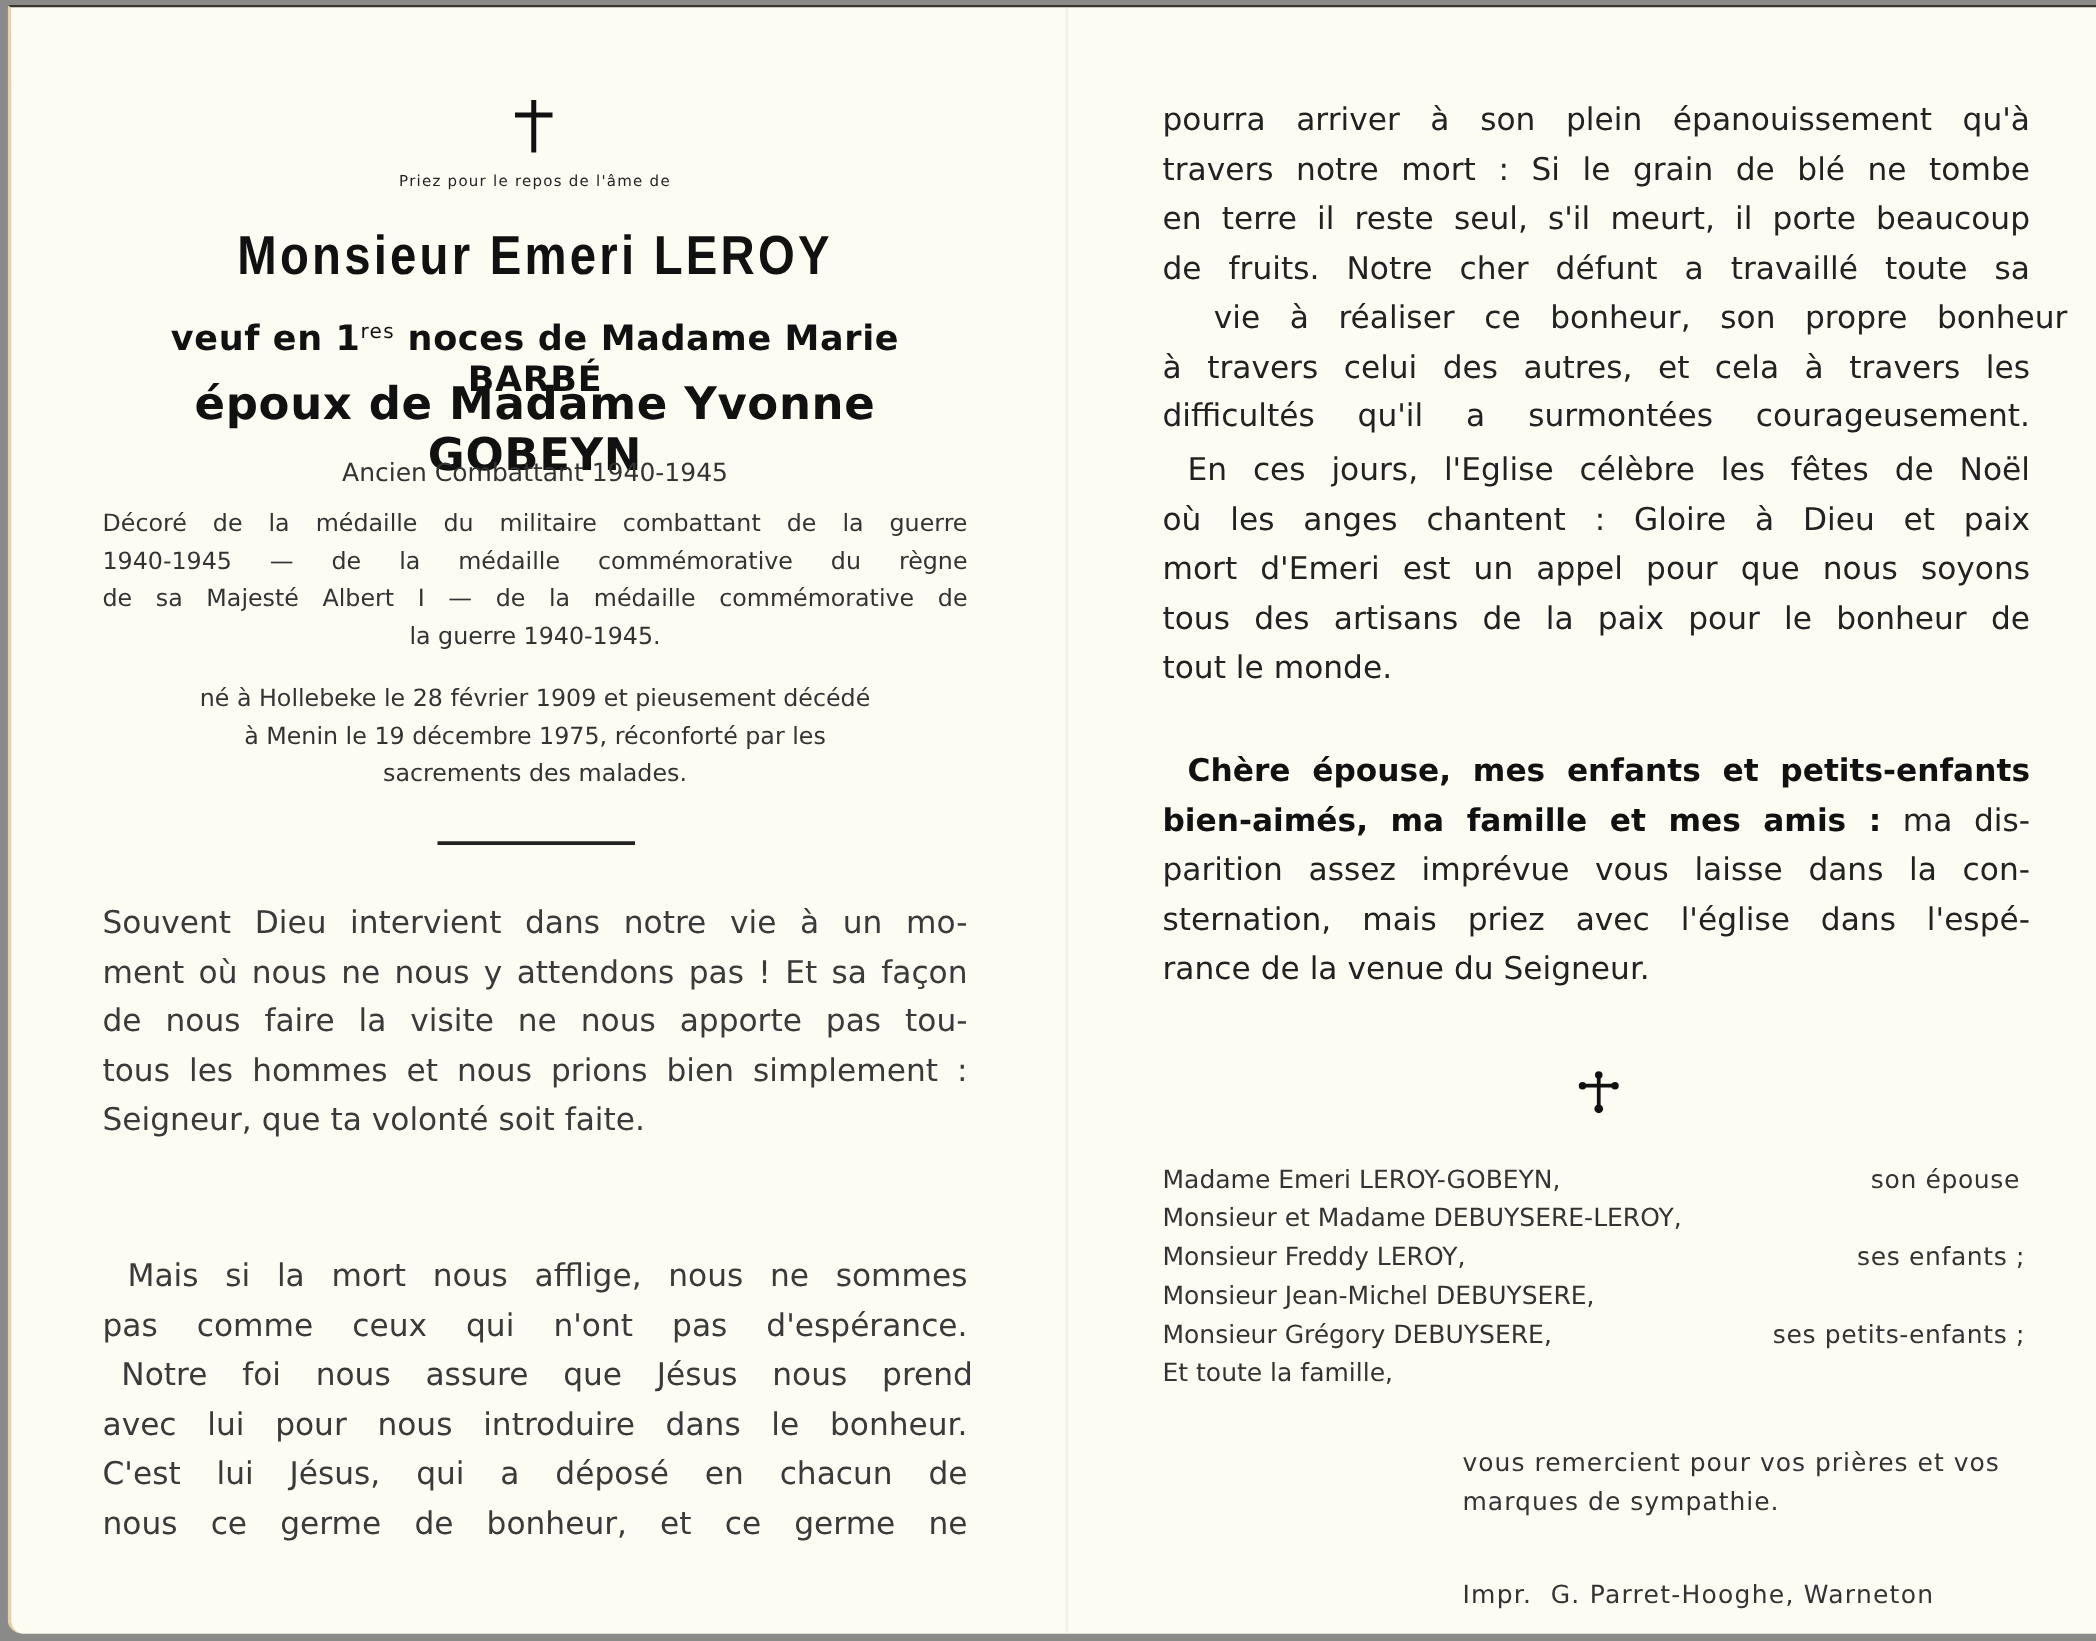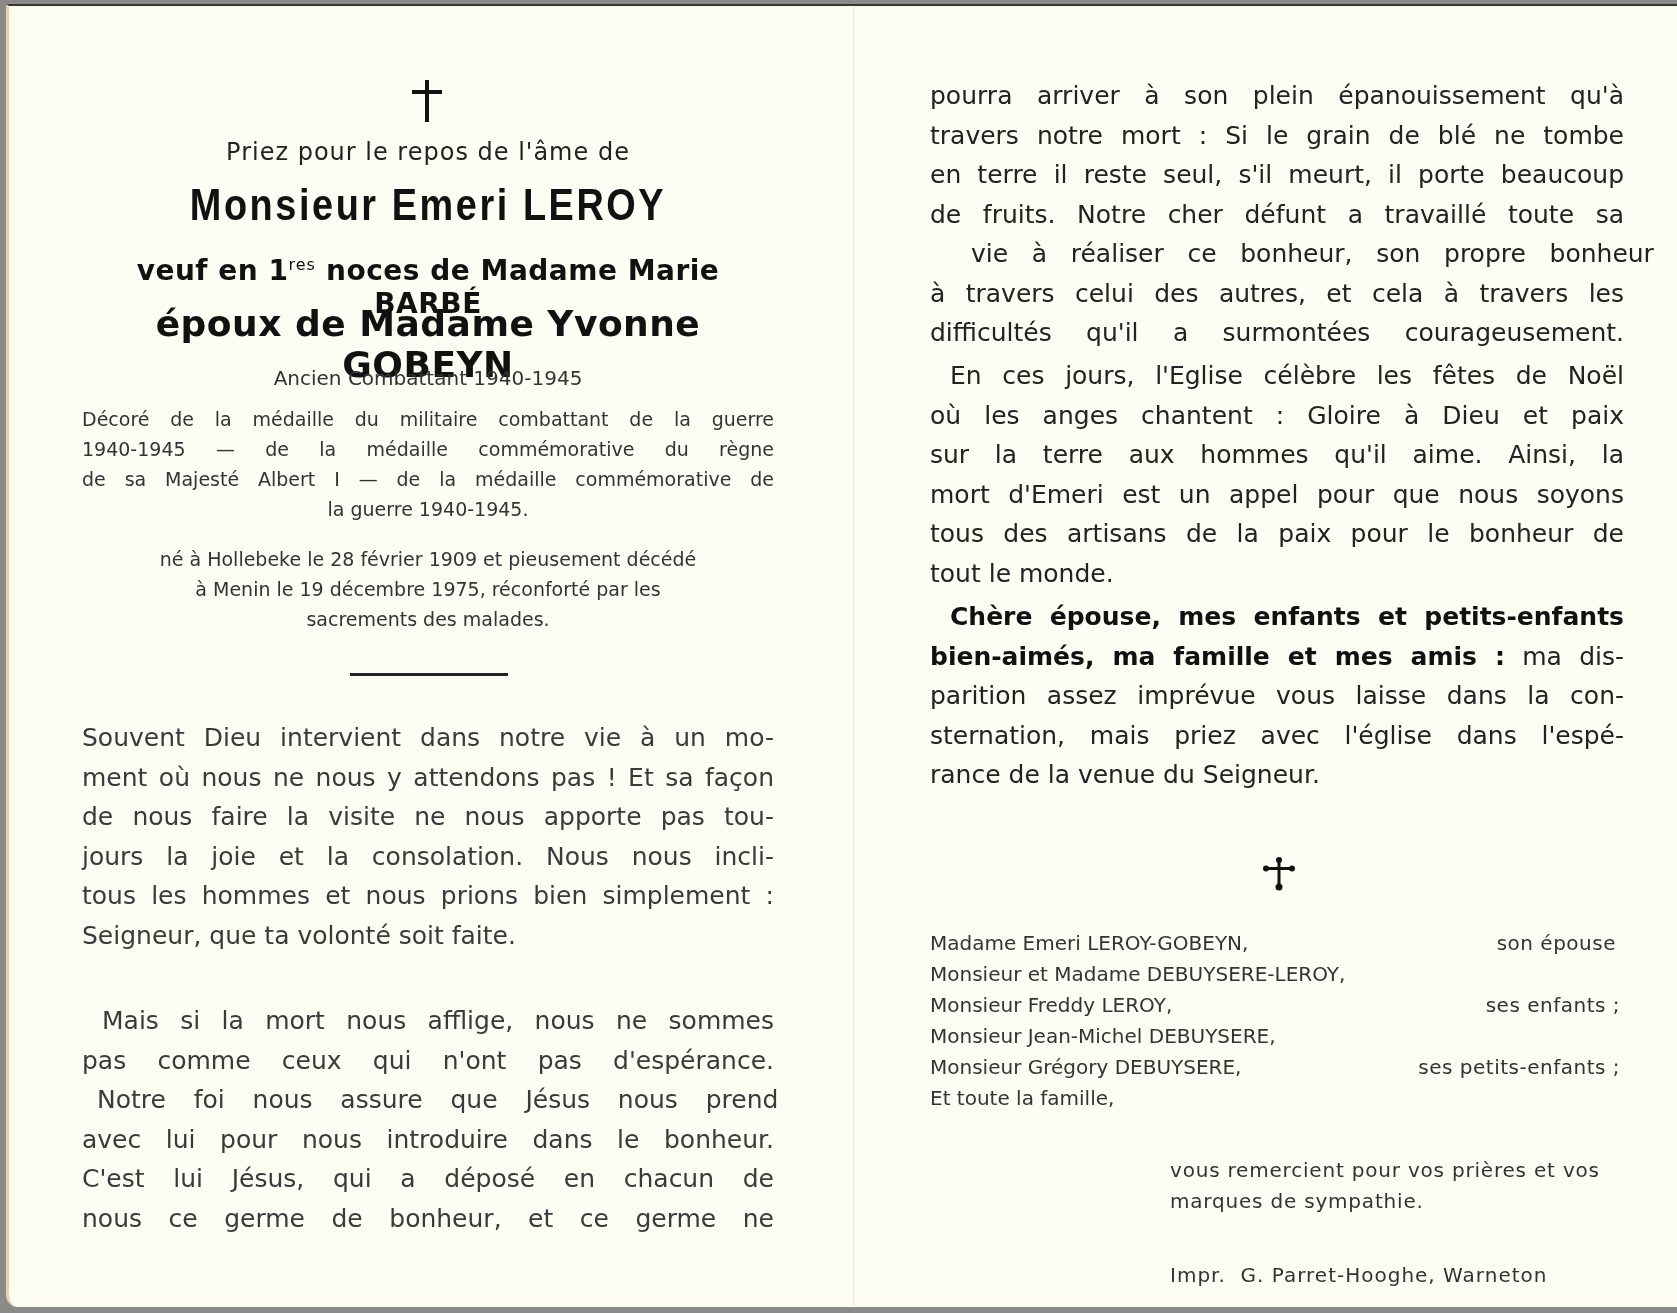--- a/index.html
+++ b/index.html
@@ -25,21 +25,21 @@
   .left { left: 82px; width: 692px; }
   .right { left: 930px; width: 694px; }
 
   .cross-top {
     position: absolute; top: 80px; left: 330px; width: 30px; height: 42px;
   }
   .cross-top .v { position: absolute; left: 13px; top: 0; width: 4px; height: 42px; background: #111; }
   .cross-top .h { position: absolute; left: 0; top: 10px; width: 30px; height: 4px; background: #111; }
 
   .center { text-align: center; }
-  .pray { position: absolute; top: 138px; left: 0; width: 692px; font-size: 24px; letter-spacing: 1px; color: #222; }
+  .pray { position: absolute; top: 138px; left: 0; width: 692px; font-size: 12px; letter-spacing: 1px; color: #222; }
   .name { position: absolute; top: 180px; left: 0; width: 692px; font-family: "Liberation Sans", sans-serif; font-weight: bold; font-size: 44px; letter-spacing: 3px; color: #111; transform: scaleX(0.86); }
   .sub1 { position: absolute; top: 254px; left: 0; width: 692px; font-size: 28px; color: #111; font-weight: bold; letter-spacing: 0.5px; }
   .sub1 sup { font-size: 16px; font-weight: normal; vertical-align: 10px; letter-spacing: 1px; }
   .sub2 { position: absolute; top: 303px; left: 0; width: 692px; font-size: 36px; color: #111; font-weight: bold; letter-spacing: 0.5px; }
   .combat { position: absolute; top: 366px; left: 0; width: 692px; font-size: 20px; color: #333; }
   .decore { position: absolute; top: 404px; left: 0; width: 692px; font-size: 19px; line-height: 30px; color: #333; text-align: justify; text-align-last: center; }
   .birth { position: absolute; top: 544px; left: 0; width: 692px; font-size: 19px; line-height: 30px; color: #333; }
   .rule { position: absolute; top: 673px; left: 268px; width: 158px; height: 3px; background: #222; }
 
   .body-text {
@@ -92,21 +92,20 @@
     <div>né à Hollebeke le 28 février 1909 et pieusement décédé</div>
     <div>à Menin le 19 décembre 1975, réconforté par les</div>
     <div>sacrements des malades.</div>
   </div>
   <div class="rule"></div>
 
   <div class="body-text left-body1">
     <span class="ln" style="display: block; word-spacing: 9.5px;">Souvent Dieu intervient dans notre vie à un mo-</span>
     <span class="ln" style="display: block; word-spacing: 2.36364px;">ment où nous ne nous y attendons pas ! Et sa façon</span>
     <span class="ln" style="display: block; word-spacing: 9.88889px;">de nous faire la visite ne nous apporte pas tou-</span>
-    <span class="ln" style="display: block; word-spacing: 13.5px;">jours la joie et la consolation. Nous nous incli-</span>
     <span class="ln" style="display: block; word-spacing: 5.625px;">tous les hommes et nous prions bien simplement :</span>
     <span class="ln last">Seigneur, que ta volonté soit faite.</span>
   </div>
   <div class="body-text left-body2">
     <span class="ln indent" style="display: block; word-spacing: 9.5px;">Mais si la mort nous afflige, nous ne sommes</span>
     <span class="ln" style="display: block; word-spacing: 21.5px;">pas comme ceux qui n'ont pas d'espérance.</span>
     <span class="ln" style="display: block; word-spacing: 19.8571px; margin-left: 15px;">Notre foi nous assure que Jésus nous prend</span>
     <span class="ln" style="display: block; word-spacing: 15px;">avec lui pour nous introduire dans le bonheur.</span>
     <span class="ln" style="display: block; word-spacing: 19.375px;">C'est lui Jésus, qui a déposé en chacun de</span>
     <span class="ln" style="display: block; word-spacing: 17.25px;">nous ce germe de bonheur, et ce germe ne</span>
@@ -119,21 +118,20 @@
     <span class="ln" style="display: block; word-spacing: 8.9px;">travers notre mort : Si le grain de blé ne tombe</span>
     <span class="ln" style="display: block; word-spacing: 6.77778px;">en terre il reste seul, s'il meurt, il porte beaucoup</span>
     <span class="ln" style="display: block; word-spacing: 12.25px;">de fruits. Notre cher défunt a travaillé toute sa</span>
     <span class="ln" style="display: block; word-spacing: 15.7143px; margin-left: 41px;">vie à réaliser ce bonheur, son propre bonheur</span>
     <span class="ln" style="display: block; word-spacing: 11.1111px;">à travers celui des autres, et cela à travers les</span>
     <span class="ln" style="display: block; word-spacing: 23.5px;">difficultés qu'il a surmontées courageusement.</span>
   </div>
   <div class="body-text right-body2">
     <span class="ln indent" style="display: block; word-spacing: 8.75px;">En ces jours, l'Eglise célèbre les fêtes de Noël</span>
     <span class="ln" style="display: block; word-spacing: 13.8889px;">où les anges chantent : Gloire à Dieu et paix</span>
-    <span class="ln" style="display: block; word-spacing: 16.375px;">sur la terre aux hommes qu'il aime. Ainsi, la</span>
     <span class="ln" style="display: block; word-spacing: 9px;">mort d'Emeri est un appel pour que nous soyons</span>
     <span class="ln" style="display: block; word-spacing: 10.1111px;">tous des artisans de la paix pour le bonheur de</span>
     <span class="ln last">tout le monde.</span>
   </div>
   <div class="body-text right-body3">
     <span class="ln indent bold" style="display: block; word-spacing: 2.2px;">Chère épouse, mes enfants et petits-enfants</span>
     <span class="ln" style="display: block; word-spacing: 7.75px;"><b class="bold">bien-aimés, ma famille et mes amis :</b><span> ma dis-</span></span>
     <span class="ln" style="display: block; word-spacing: 10.8571px;">parition assez imprévue vous laisse dans la con-</span>
     <span class="ln" style="display: block; word-spacing: 14.8333px;">sternation, mais priez avec l'église dans l'espé-</span>
     <span class="ln last">rance de la venue du Seigneur.</span>

